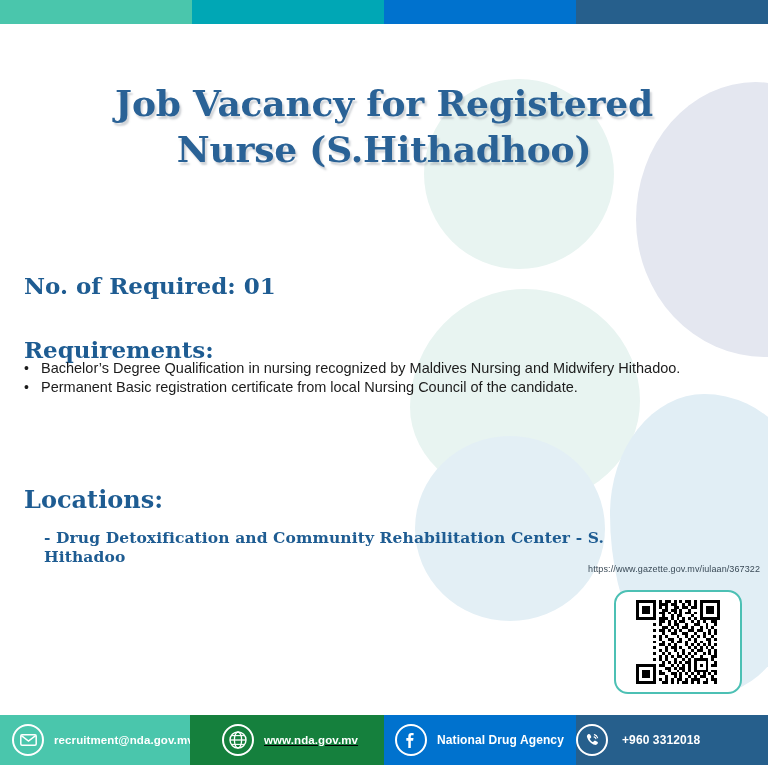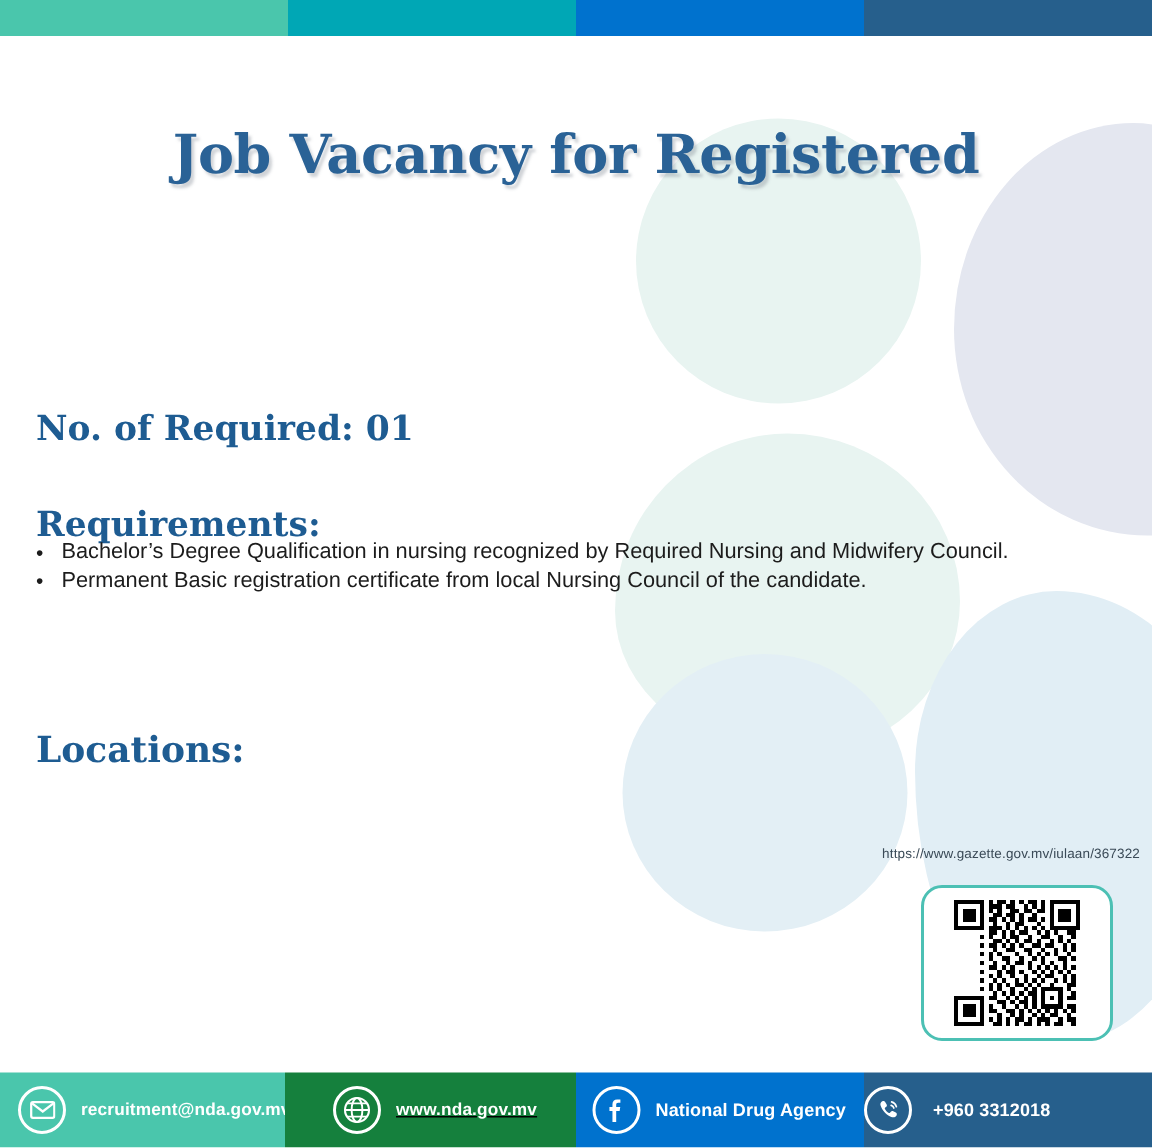--- a/index.html
+++ b/index.html
@@ -249,39 +249,41 @@
     <div class="seg seg-1" style="background: rgb(74, 198, 172);"></div>
     <div class="seg seg-2" style="background: rgb(0, 167, 181);"></div>
     <div class="seg seg-3" style="background: rgb(0, 114, 206);"></div>
     <div class="seg seg-4" style="background: rgb(38, 95, 140);"></div>
   </div>
 
   <div class="content">
 
     <div class="title">
       <span class="line">Job Vacancy for Registered</span>
+      <span class="line">Nurse (S.Hithadhoo)</span>
     </div>
 
     <div class="subhead subhead-required">No. of Required: 01</div>
 
     <div class="subhead subhead-requirements">Requirements:</div>
 
     <div class="bullets">
       <div class="bullet-row">
         <span class="bullet-dot">•</span>
-        <span class="bullet-text">Bachelor’s Degree Qualification in nursing recognized by Required Nursing and Midwifery Council.</span>
+        <span class="bullet-text">Bachelor’s Degree Qualification in nursing recognized by Maldives Nursing and Midwifery Hithadoo.</span>
       </div>
       <div class="bullet-row">
         <span class="bullet-dot">•</span>
         <span class="bullet-text">Permanent Basic registration certificate from local Nursing Council of the candidate.</span>
       </div>
     </div>
 
     <div class="subhead subhead-locations">Locations:</div>
 
+    <div class="location-item">- Drug Detoxification and Community Rehabilitation Center - S. Hithadoo</div>
 
     <div class="gazette-url">https://www.gazette.gov.mv/iulaan/367322</div>
 
     <div class="qr-card">
       <svg class="qr-img" width="84" height="84" viewBox="0 0 29 29" shape-rendering="crispEdges">
         <rect width="29" height="29" fill="#ffffff"></rect>
         <g fill="#000000">
 
           <rect x="0" y="0" width="7" height="1"></rect>
             <rect x="0" y="6" width="7" height="1"></rect>

